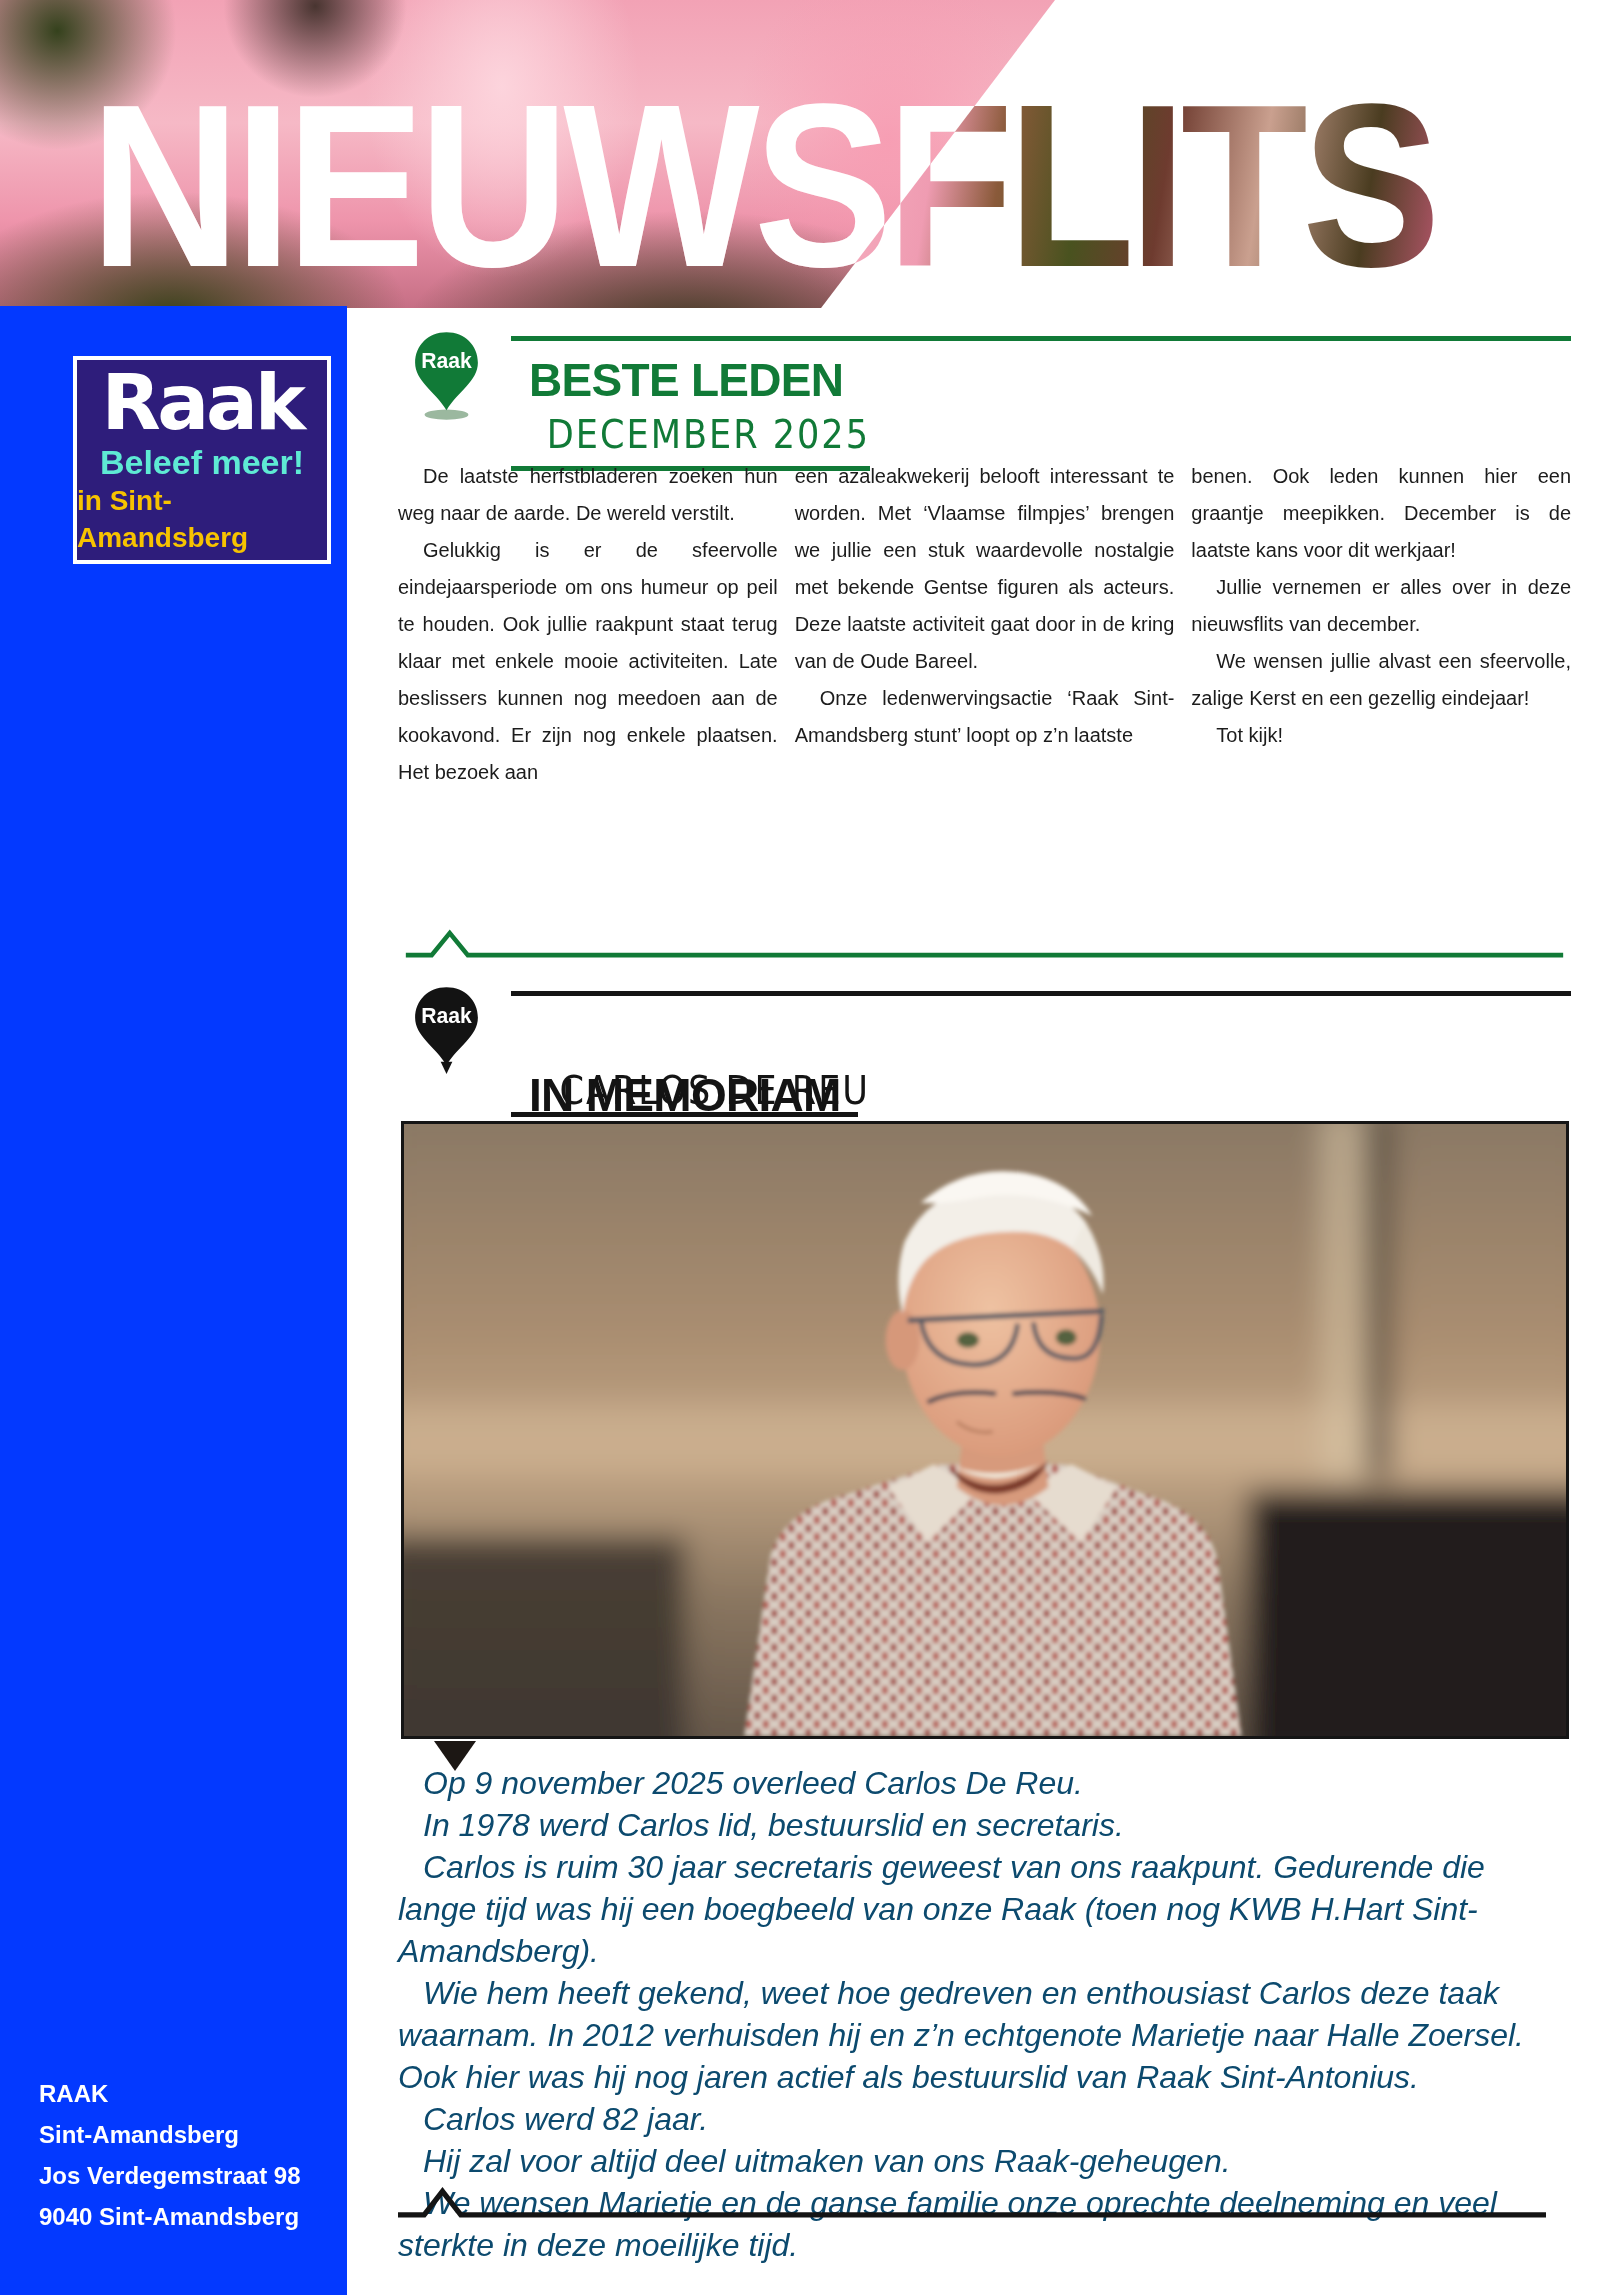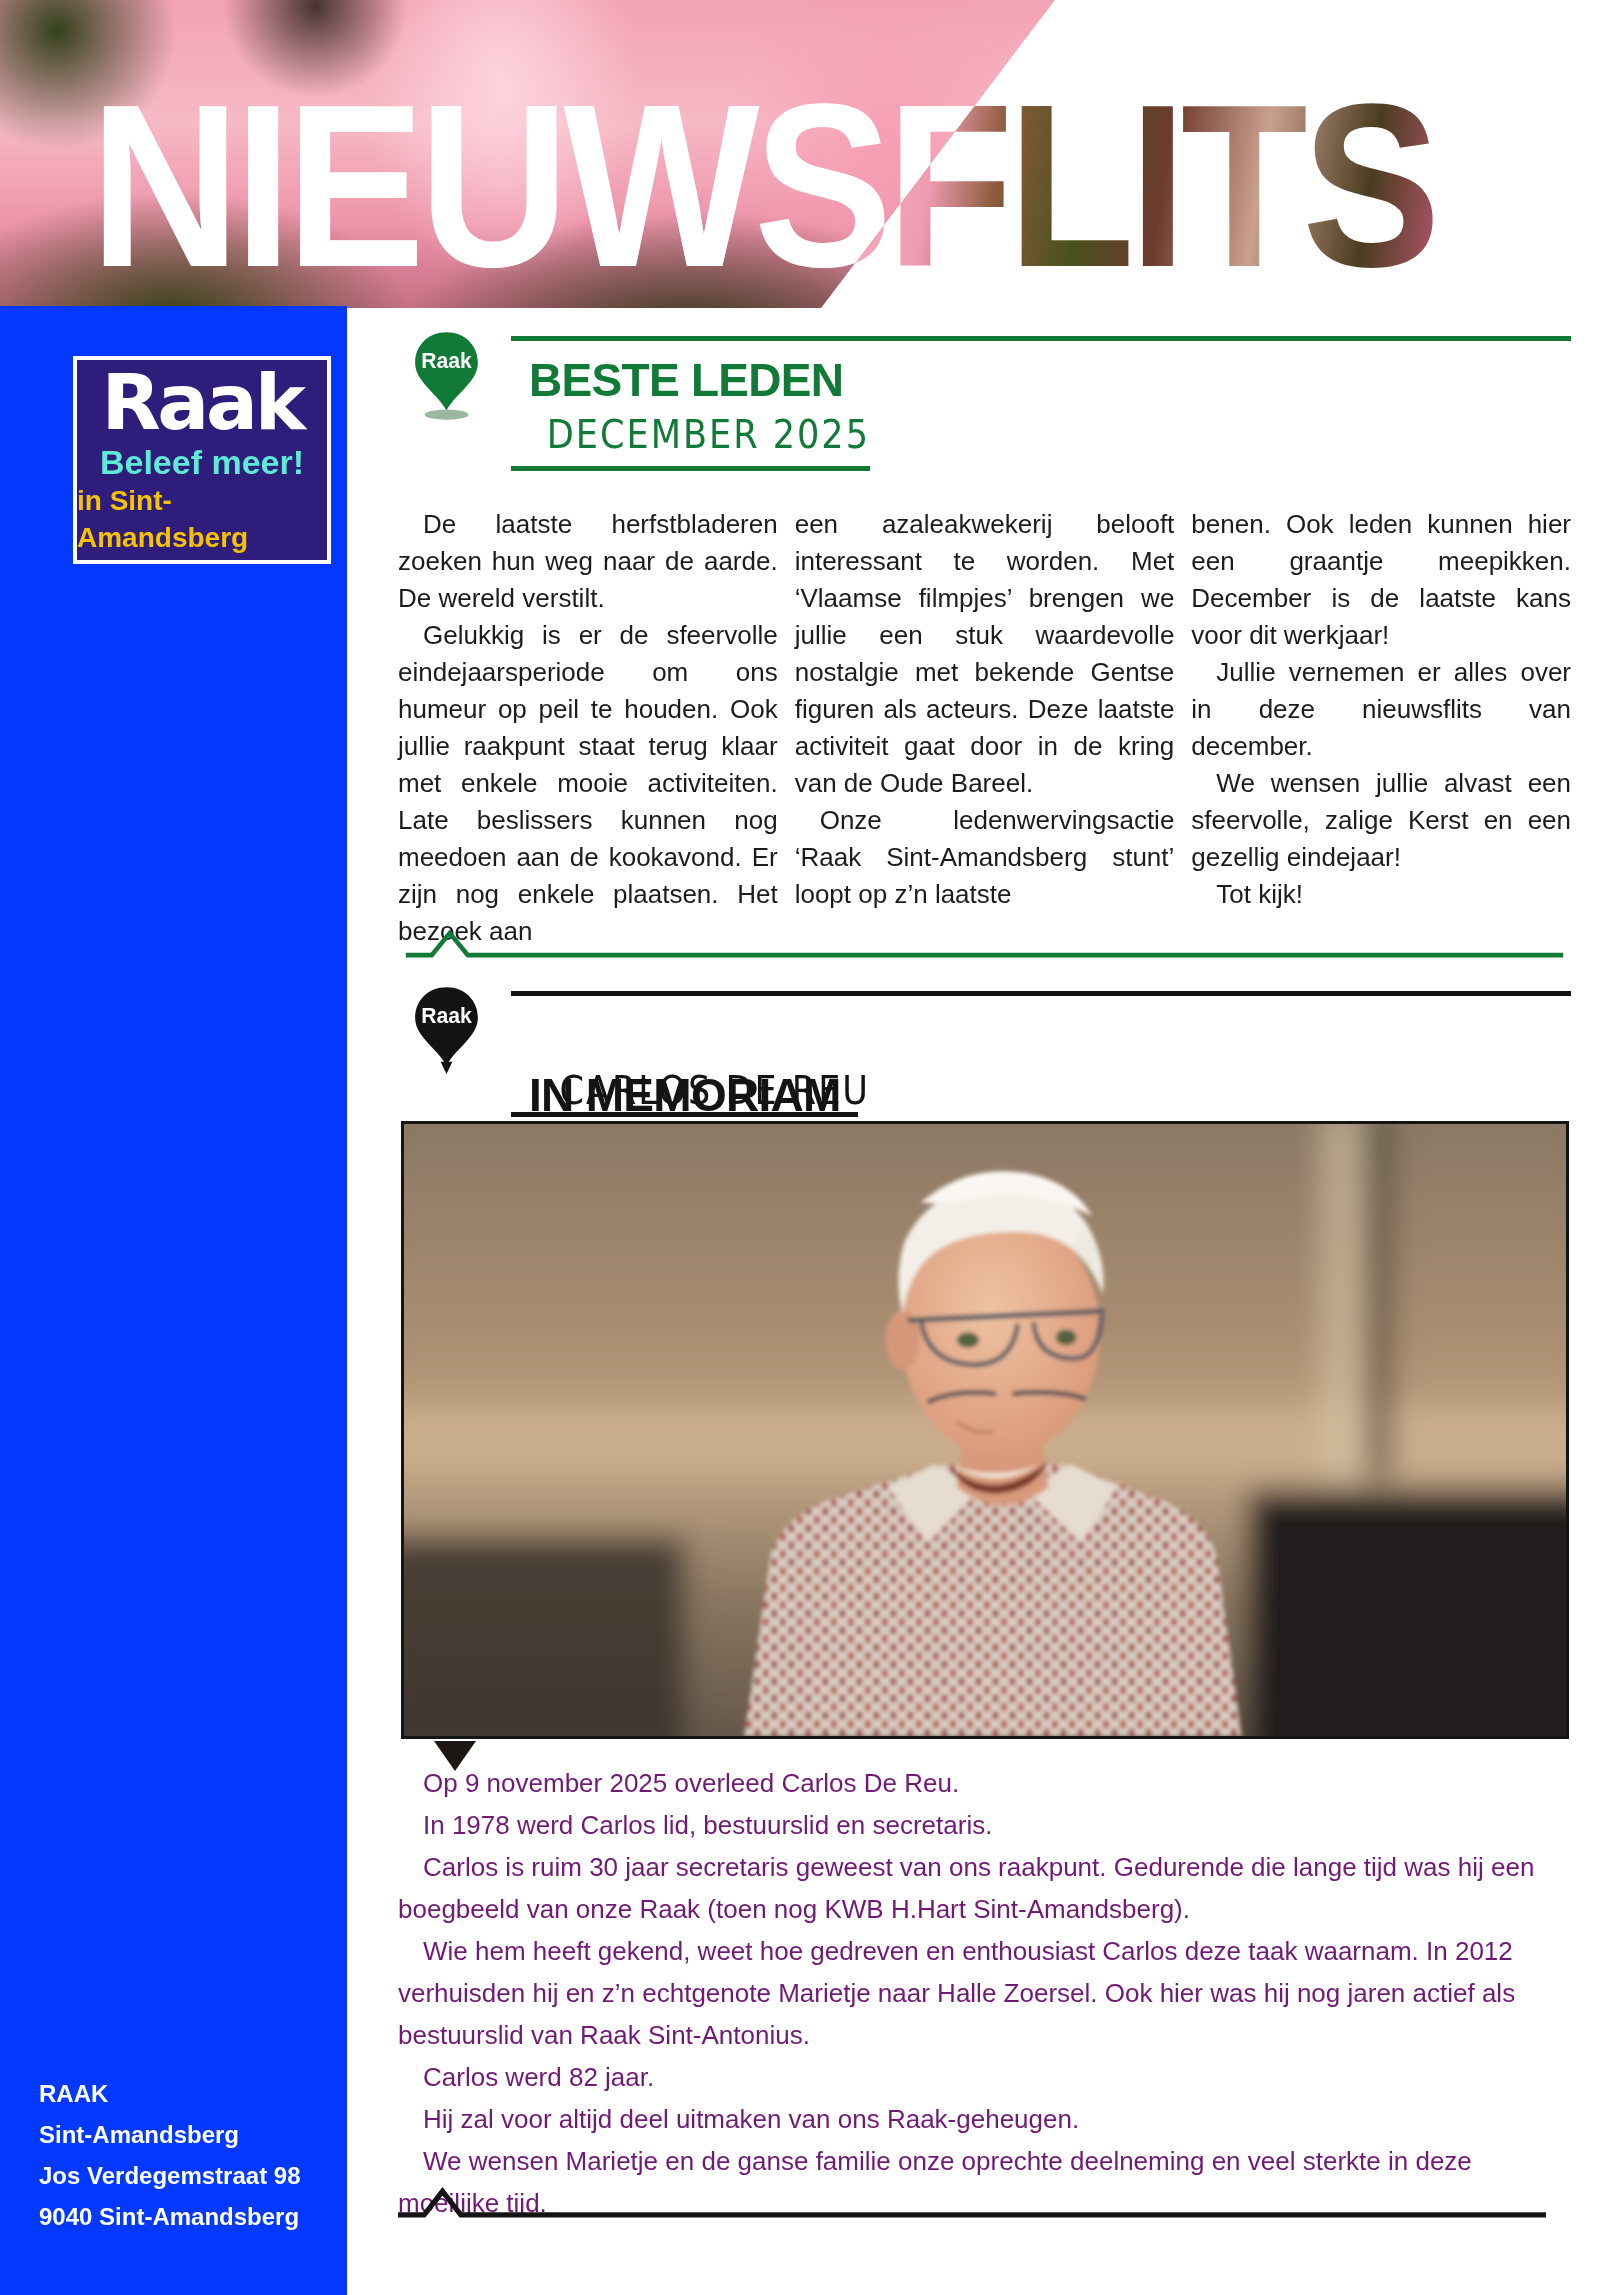--- a/index.html
+++ b/index.html
@@ -66,38 +66,38 @@
   .sec-head-sub{
     position:absolute;left:113px;width:359px;margin:0;text-align:right;white-space:nowrap;
     font-family:"DejaVu Sans","Liberation Sans",sans-serif;font-stretch:condensed;
     font-size:39px;line-height:1;font-weight:400;letter-spacing:2px;
   }
   .green-text{color:#117a37;}
   .black-text{color:#141414;}
   .pin{position:absolute;left:11.8px;width:73px;}
   
   .cols{position:absolute;left:0;top:458px;width:1173px;display:flex;gap:17px;}
-  .col{width:380px;font-size:26px;line-height:37px;text-align:justify;color:#1c1c1c;margin-top:48px;}
+  .col{width:380px;font-size:20px;line-height:37px;text-align:justify;color:#1c1c1c;}
   .col p{margin:0;}
   .col p.indent{text-indent:25px;}
   
   .chev-divider{position:absolute;left:0;}
   
   .photo-frame{
     position:absolute;left:2.6px;top:1121px;width:1162px;height:612px;
     border:3.9px solid #151515;background:#8f7a63;
   }
   .photo-frame svg{display:block;width:100%;height:100%;}
   .photo-notch{
     position:absolute;left:36px;top:1741px;width:0;height:0;
     border-left:21.6px solid transparent;border-right:21.6px solid transparent;
     border-top:30px solid #1c1714;
   }
   
-  .mem-text{position:absolute;left:0;top:1762px;width:1173px;font-size:26px;line-height:42px;color:#701a75;}
+  .mem-text{position:absolute;left:0;top:1762px;width:1173px;font-size:32px;line-height:42px;color:#0c4a6e;font-style:italic;}
   .mem-text p{margin:0;text-indent:25px;}
 </style>
 </head>
 <body>
 
 <div class="page">
 
   <div class="banner">
     <div class="banner-photo"></div>
     <h1 class="banner-title fill-photo">NIEUWSFLITS</h1>

